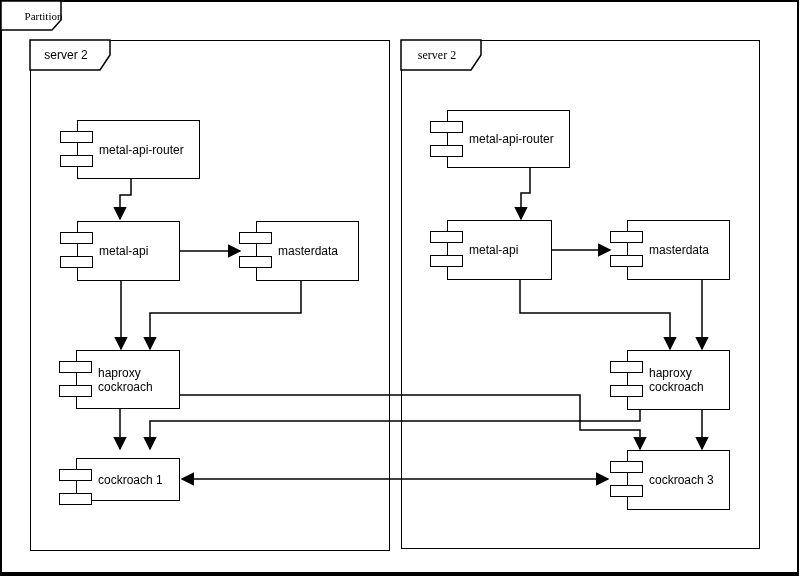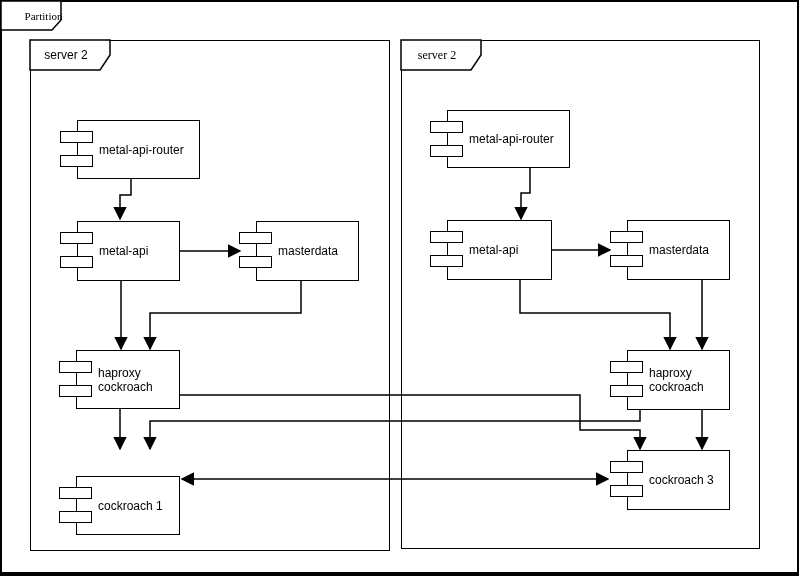--- a/index.html
+++ b/index.html
@@ -47,21 +47,21 @@
         <div class="ctab" style="top: 10px;"></div>
         <div class="ctab" style="top: 34px;"></div>
         <div class="clabel">masterdata</div>
       </div>
       <div class="component" style="left: 76px; top: 350px; width: 104px; height: 59px;">
         <div class="ctab" style="top: 10px;"></div>
         <div class="ctab" style="top: 34px;"></div>
         <div class="clabel">haproxy
 cockroach</div>
       </div>
-      <div class="component" style="left: 76px; top: 476px; width: 104px; height: 59px;">
+      <div class="component" style="left: 76px; top: 458px; width: 104px; height: 43px;">
         <div class="ctab" style="top: 10px;"></div>
         <div class="ctab" style="top: 34px;"></div>
         <div class="clabel">cockroach 1</div>
       </div>
       <div class="component" style="left: 447px; top: 110px; width: 123px; height: 58px;">
         <div class="ctab" style="top: 10px;"></div>
         <div class="ctab" style="top: 34px;"></div>
         <div class="clabel">metal-api-router</div>
       </div>
       <div class="component" style="left: 447px; top: 220px; width: 105px; height: 60px;">

